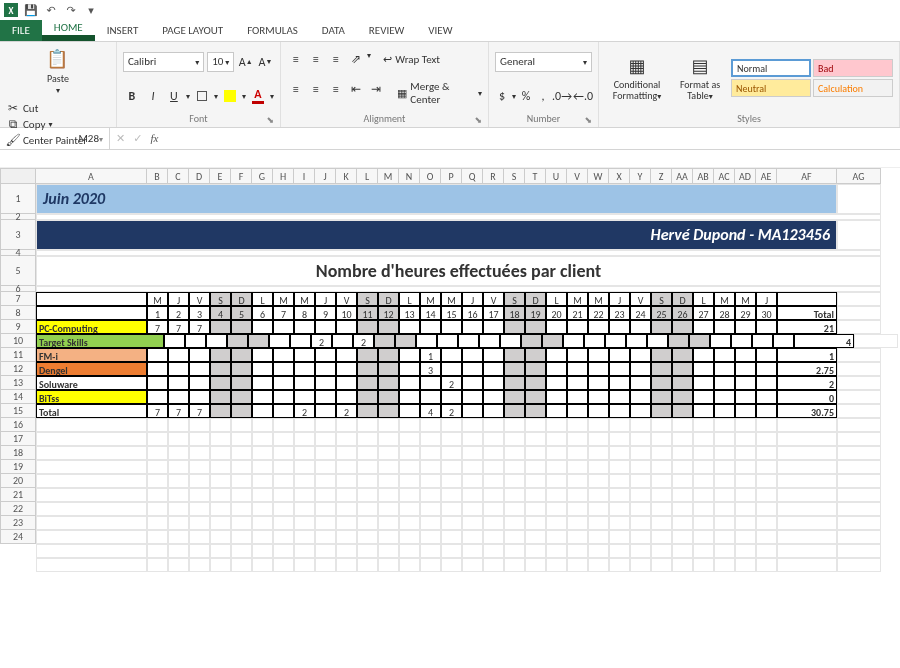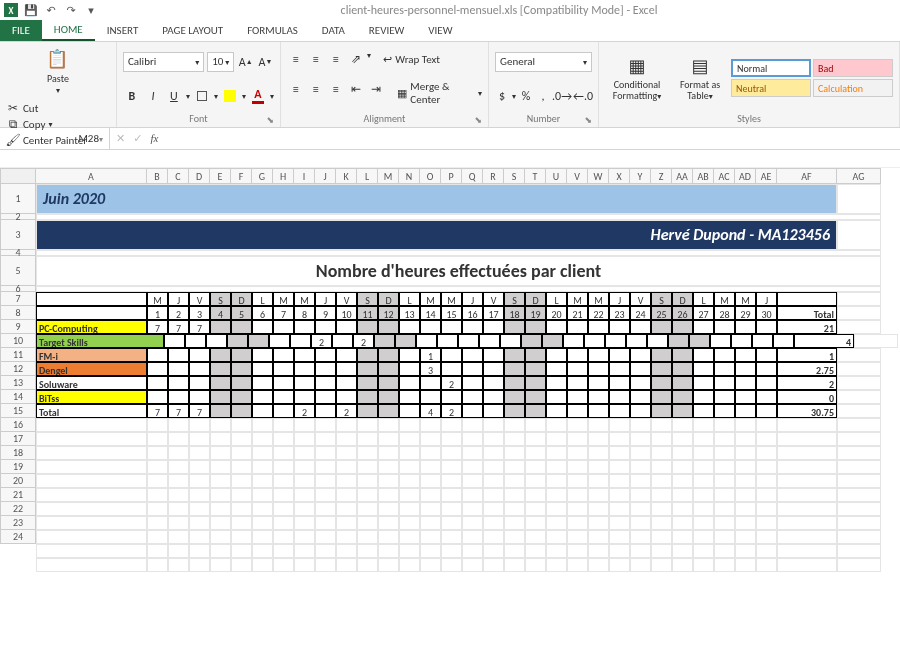--- a/index.html
+++ b/index.html
@@ -9,21 +9,21 @@
   .titlebar { height: 20px; background: #fff; display: flex; align-items: center; }
   .titlebar .qa { display: flex; align-items: center; gap: 6px; padding-left: 4px; }
   .titlebar .qa .xicon { width: 14px; height: 14px; background: #217346; color: #fff; font-size: 9px; font-weight: bold; display: flex; align-items: center; justify-content: center; }
   .titlebar .title { flex: 1; text-align: center; color: #888; font-size: 12px; }
   .qa .tb-ico { width: 14px; height: 14px; display:inline-flex; align-items:center; justify-content:center; font-size: 11px; color:#555; }
 
   
   .ribbontabs { height: 22px; display: flex; align-items: stretch; border-bottom: 1px solid #d4d4d4; }
   .ribbontabs .file { background: #217346; color: #fff; padding: 0 12px; display: flex; align-items: center; font-size: 11px; }
   .ribbontabs .tab { padding: 0 12px; display: flex; align-items: center; font-size: 11px; color: #444; cursor: pointer; }
-  .ribbontabs .tab.active { border-bottom: 2px solid #14532d; color: #217346; }
+  .ribbontabs .tab.active { border-bottom: 6px solid #14532d; color: #217346; }
 
   
   .ribbon { height: 86px; background: #f5f5f5; border-bottom: 1px solid #d4d4d4; display: flex; }
   .group { border-right: 1px solid #e0e0e0; padding: 4px 6px 0 6px; display: flex; flex-direction: column; }
   .group .body { flex: 1; display: flex; flex-direction: column; justify-content: space-around; }
   .group .label { text-align: center; font-size: 10px; color: #777; padding: 2px 0; position: relative; }
   .group .label .expander { position: absolute; right: 0; bottom: 2px; font-size: 9px; color: #888; }
 
   .clip-body { display:flex; flex-direction:row; gap:4px; }
   .bigbtn { display:flex; flex-direction:column; align-items:center; justify-content:center; padding:2px 4px; cursor:pointer; }
@@ -96,21 +96,20 @@
 <body>
 
 <div class="titlebar">
   <div class="qa">
     <span class="xicon">X</span>
     <span class="tb-ico">💾</span>
     <span class="tb-ico">↶</span>
     <span class="tb-ico">↷</span>
     <span class="tb-ico">▾</span>
   </div>
-  <div class="title">client-heures-personnel-mensuel.xls  [Compatibility Mode] - Excel</div>
 </div>
 
 <div class="ribbontabs">
   <div class="file">FILE</div>
   <div class="tab active">HOME</div>
   <div class="tab">INSERT</div>
   <div class="tab">PAGE LAYOUT</div>
   <div class="tab">FORMULAS</div>
   <div class="tab">DATA</div>
   <div class="tab">REVIEW</div>

